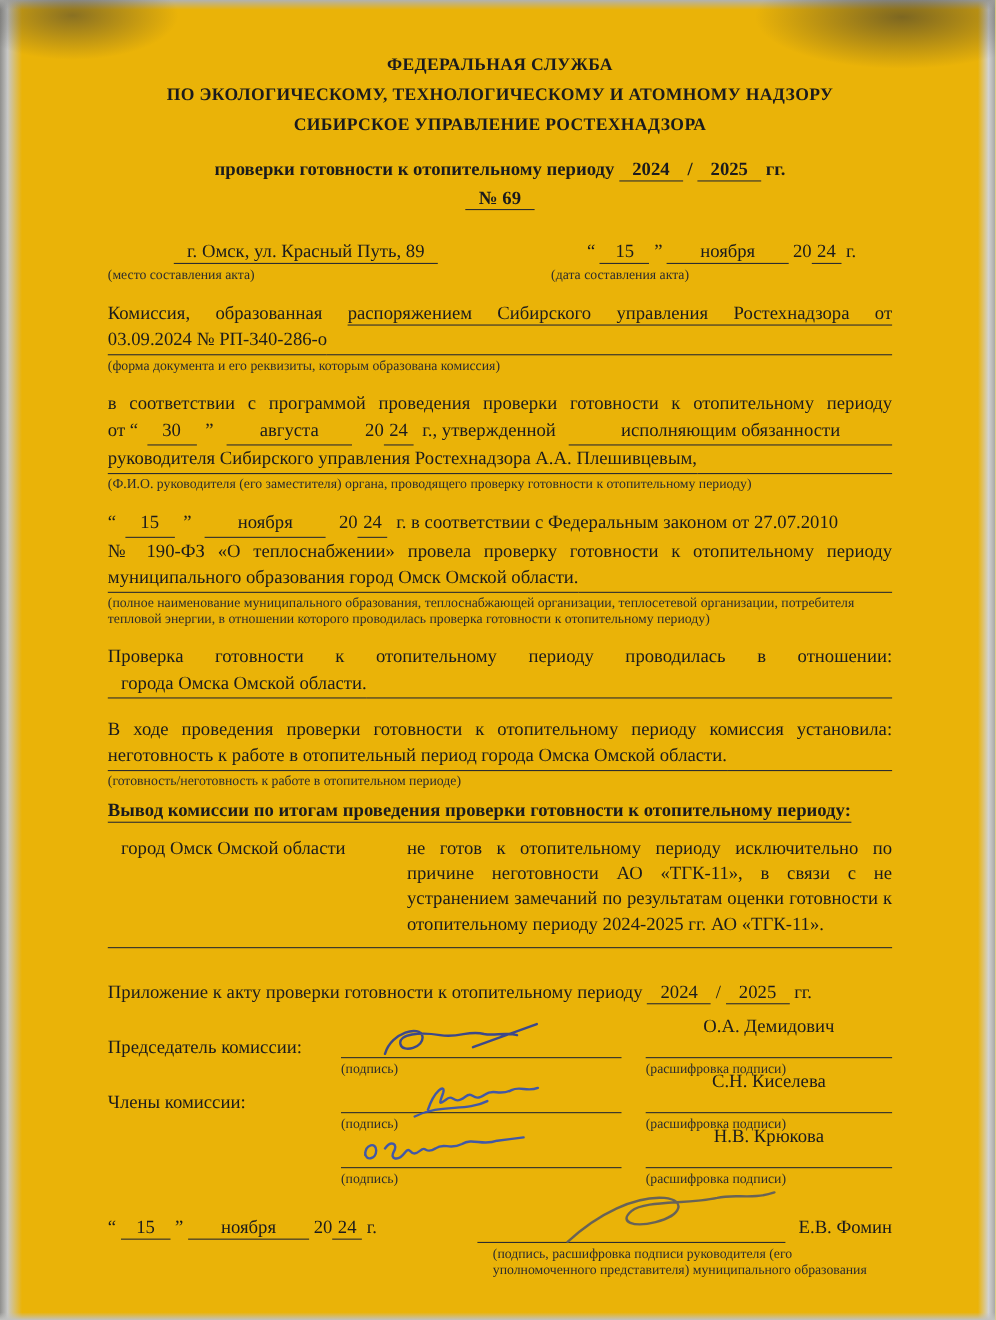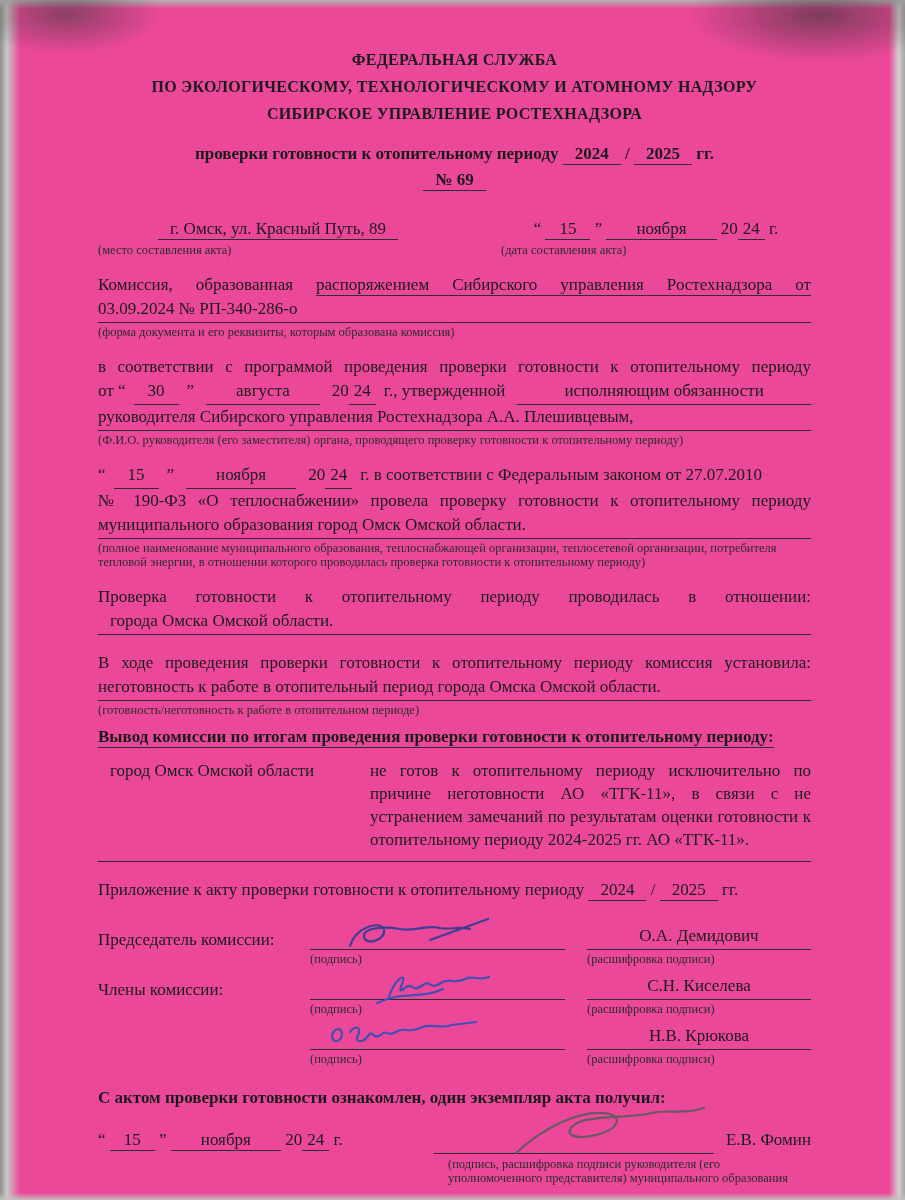--- a/index.html
+++ b/index.html
@@ -1,18 +1,18 @@
 <!DOCTYPE html>
 <html><head>
 <meta charset="utf-8">
 <style>
   * { margin:0; padding:0; box-sizing:border-box; }
   html,body { background:#e9e9e7; }
   body { font-family:"Liberation Serif","DejaVu Serif",serif; }
-  .scan { position:relative; width:905px; height:1200px; margin:0 auto; background:#ec4899; overflow:hidden; color:#1b1b1d; }
+  .scan { position:relative; width:905px; height:1200px; margin:0 auto; background:#eab308; overflow:hidden; color:#1b1b1d; }
   .content { position:relative; padding:46px 94px 0 98px; font-size:17px; line-height:24px; z-index:2; }
 
   .center { text-align:center; }
   .bold { font-weight:700; }
   .hdr { font-weight:700; font-size:16px; line-height:27px; letter-spacing:.3px; text-align:center; }
   .title-block { margin-top:14px; }
   .title-act { font-size:17.5px; line-height:26px; }
   .title-sub { font-size:17px; line-height:26px; }
   .title-num { line-height:26px; }
 
@@ -40,32 +40,32 @@
   .subject-val { padding-left:12px; }
 
   .heading-u { font-weight:700; border-bottom:1.4px solid #2d2d2f; padding-bottom:1px; }
 
   .conc-row { display:flex; margin-top:10px; line-height:23px; }
   .conc-left { width:272px; padding-left:12px; }
   .conc-right { flex:1; text-align:justify; }
 
   .rule-full { border-bottom:1.4px solid #2d2d2f; margin-top:10px; height:1px; }
 
-  .attach-line { margin-top:16px; }
+  .attach-line { margin-top:28px; }
 
   .sig-section { margin-top:18px; }
   .sig-row { display:flex; align-items:flex-start; margin-bottom:4px; }
   .sig-label { width:212px; padding-top:8px; }
   .sig-mid { width:255px; }
   .sig-linewrap { position:relative; height:30px; border-bottom:1.4px solid #2d2d2f; }
   .sig-art { position:absolute; bottom:-7px; left:28px; }
   .sig-art2 { position:absolute; bottom:-8px; left:55px; }
   .sig-art3 { position:absolute; bottom:-7px; left:10px; }
   .sig-name { flex:1; margin-left:22px; }
-  .sig-nameline { border-bottom:1.4px solid #2d2d2f; text-align:center; height:30px; display:flex; align-items:flex-end; justify-content:center; padding-bottom:1px; }
+  .sig-nameline { border-bottom:1.4px solid #2d2d2f; text-align:center; height:30px; display:flex; align-items:flex-end; justify-content:center; padding-bottom:16px; }
 
   .ack { margin-top:20px; }
   .ack-lead { font-weight:700; }
   .ack-row { display:flex; margin-top:12px; }
   .ack-date { width:322px; padding-top:6px; }
   .ack-sigcol { flex:1; margin-left:14px; }
   .ack-line { display:flex; align-items:stretch; height:32px; }
   .ack-ext { position:relative; flex:1; border-bottom:1.4px solid #2d2d2f; }
   .ack-sigart { position:absolute; right:-4px; bottom:-4px; }
   .ack-name { align-self:flex-end; padding-left:12px; padding-bottom:2px; white-space:nowrap; }
@@ -261,21 +261,20 @@
         </div>
         <div class="sig-name">
           <div class="sig-nameline">Н.В. Крюкова</div>
           <div class="caption">(расшифровка подписи)</div>
         </div>
       </div>
 
     </div>
 
     <div class="ack">
-      <div class="ack-lead">С актом проверки готовности ознакомлен, один экземпляр акта получил:</div>
       <div class="ack-row">
         <div class="ack-date">
           <span>“</span>
           <span class="u pad-s">15</span>
           <span>”</span>
           <span class="u pad-m">ноября</span>
           <span>20</span><span class="u pad-y">24</span>
           <span>г.</span>
         </div>
         <div class="ack-sigcol">

